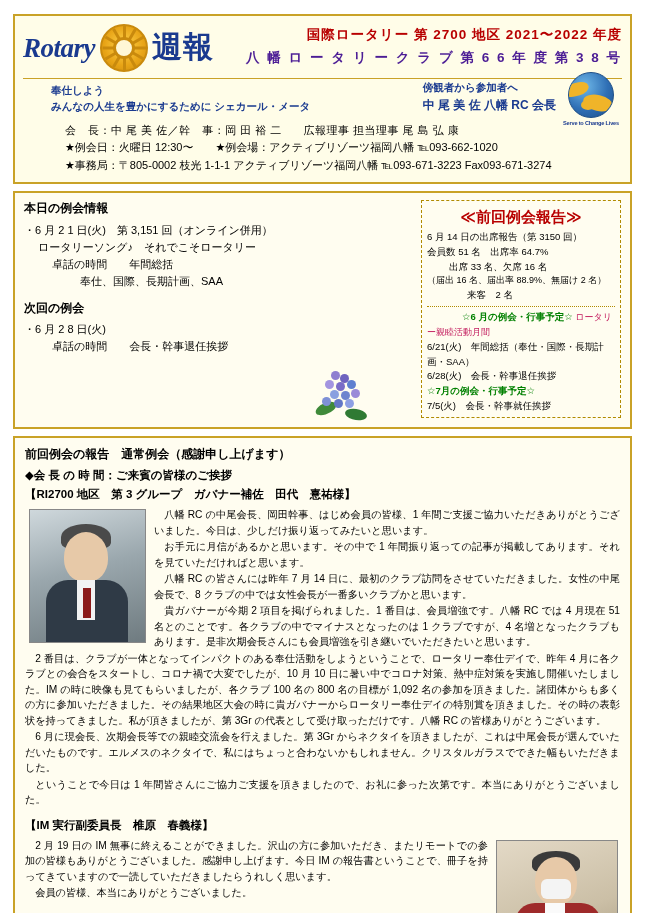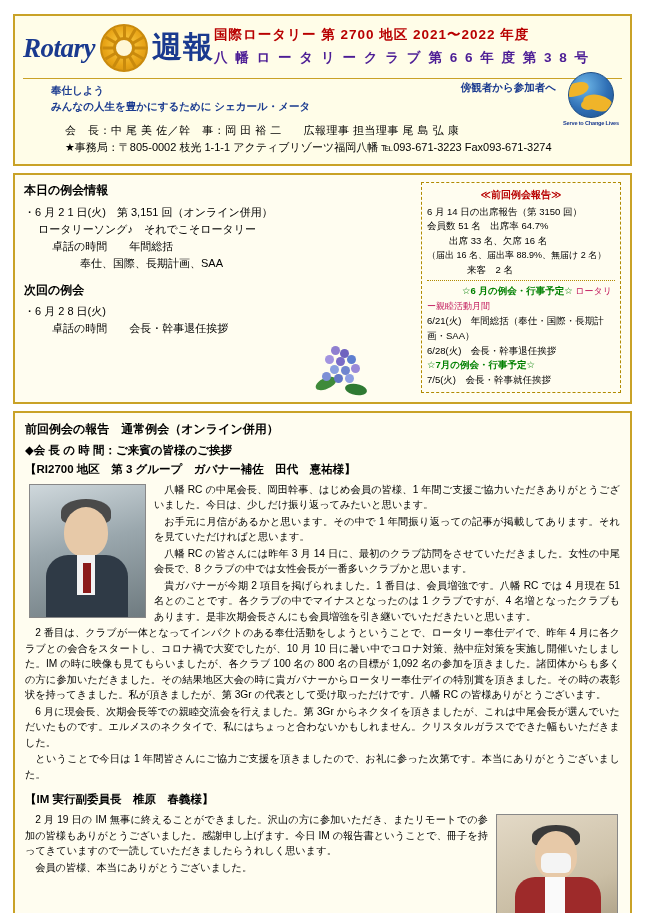--- a/index.html
+++ b/index.html
@@ -71,21 +71,21 @@
   .brand-shu{
     font-family:"DejaVu Sans","Liberation Sans",sans-serif;
     font-size:30px;
     font-weight:bold;
     color:#1a3a8f;
     letter-spacing:1px;
     padding-bottom:2px;
   }
   .hdr-titles{
     flex:1 1 auto;
-    text-align:left;
+    text-align:right;
     padding-top:4px;
   }
   .hdr-line1{
     font-size:13.5px;
     font-weight:bold;
     color:#b80000;
     letter-spacing:1px;
     white-space:nowrap;
   }
   .hdr-line2{
@@ -188,21 +188,21 @@
   .report{
     flex:0 0 200px;
     border:1px dashed #b08a00;
     background:#fffdf0;
     box-sizing:border-box;
     padding:4px 5px;
     font-size:9.5px;
     line-height:1.55;
   }
   .report .rtitle{
-    text-align:center;font-weight:bold;color:#b80000;font-size:10px;margin-bottom:2px;
+    text-align:center;font-weight:bold;color:#b80000;font-size:15px;margin-bottom:2px;
   }
   .report .sep{border-top:1px dotted #b08a00;margin:3px 0;}
   .report .shdr{color:#008000;font-weight:bold;margin-left:35px;}
   .report .shdr2{color:#008000;font-weight:bold;}
   .report .small{font-size:9px;}
   .report .pink{color:#c2185b;}
 
   
   .article{
     margin-top:7px;
@@ -300,34 +300,36 @@
 
     <hr class="hr-gold">
 
     <div class="motto">
       <span>奉仕しよう</span>
       <span class="l2">みんなの人生を豊かにするために  シェカール・メータ</span>
     </div>
 
     <div class="guest-block">
       <div>傍観者から参加者へ</div>
+      <div class="big">中 尾 美 佐 八幡 RC 会長</div>
     </div>
 
     <div class="logo-globe">
       <div class="globe">
           <span class="dot"></span>
         </div>
       <div class="logo-cap">Serve to Change Lives</div>
     </div>
 
     <div class="officers">
       <div class="row1">
         <span>会　長：中 尾 美 佐／幹　事：岡 田 裕 二</span>
         <span style="padding-left:18px">広報理事  担当理事  尾 島 弘 康</span>
       </div>
+      <div>★例会日：火曜日  12:30〜　　★例会場：アクティブリゾーツ福岡八幡 ℡093-662-1020</div>
       <div>★事務局：〒805-0002 枝光 1-1-1 アクティブリゾーツ福岡八幡 ℡093-671-3223 Fax093-671-3274</div>
     </div>
   </div>
 
   <div class="infobox">
     <div class="info-left">
       <div class="info-title">本日の例会情報</div>
       <div class="info-line">・6 月 2 1 日(火)　第 3,151 回（オンライン併用）</div>
       <div class="info-line indent1">ロータリーソング♪　それでこそロータリー</div>
       <div class="info-line indent2">卓話の時間　　年間総括</div>
@@ -367,35 +369,35 @@
         <span class="pink small">ロータリー親睦活動月間</span>
       </div>
       <div>6/21(火)　年間総括（奉仕・国際・長期計画・SAA）</div>
       <div>6/28(火)　会長・幹事退任挨拶</div>
       <div class="shdr2">☆7月の例会・行事予定☆</div>
       <div>7/5(火)　会長・幹事就任挨拶</div>
     </div>
   </div>
 
   <div class="article">
-    <div class="a-title">前回例会の報告　通常例会（オンライン併用）</div>
+    <div class="a-title">前回例会の報告　通常例会（感謝申し上げます）</div>
     <div class="a-sub">◆会 長 の 時 間：ご来賓の皆様のご挨拶</div>
     <div class="a-sub2">【RI2700 地区　第 3 グループ　ガバナー補佐　田代　憙祐様】</div>
 
     <div class="a-body clearfix">
       <div class="photo1">
         <span class="hair"></span>
           <span class="head"></span>
           <span class="body"></span>
         <span class="shirt"></span>
           <span class="tie"></span>
       </div>
       <p>八幡 RC の中尾会長、岡田幹事、はじめ会員の皆様、1 年間ご支援ご協力いただきありがとうございました。今日は、少しだけ振り返ってみたいと思います。</p>
       <p>お手元に月信があるかと思います。その中で 1 年間振り返っての記事が掲載してあります。それを見ていただければと思います。</p>
-      <p>八幡 RC の皆さんには昨年 3 月 14 日に、最初のクラブ訪問をさせていただきました。女性の中尾会長で、8 クラブの中では女性会長が一番多いクラブかと思います。</p>
+      <p>八幡 RC の皆さんには昨年 7 月 14 日に、最初のクラブ訪問をさせていただきました。女性の中尾会長で、8 クラブの中では女性会長が一番多いクラブかと思います。</p>
       <p>貴ガバナーが今期 2 項目を掲げられました。1 番目は、会員増強です。八幡 RC では 4 月現在 51 名とのことです。各クラブの中でマイナスとなったのは 1 クラブですが、4 名増となったクラブもあります。是非次期会長さんにも会員増強を引き継いでいただきたいと思います。</p>
       <p>2 番目は、クラブが一体となってインパクトのある奉仕活動をしようということで、ロータリー奉仕デイで、昨年 4 月に各クラブとの会合をスタートし、コロナ禍で大変でしたが、10 月 10 日に暑い中でコロナ対策、熱中症対策を実施し開催いたしました。IM の時に映像も見てもらいましたが、各クラブ 100 名の 800 名の目標が 1,092 名の参加を頂きました。諸団体からも多くの方に参加いただきました。その結果地区大会の時に貴ガバナーからロータリー奉仕デイの特別賞を頂きました。その時の表彰状を持ってきました。私が頂きましたが、第 3Gr の代表として受け取っただけです。八幡 RC の皆様ありがとうございます。</p>
       <p>6 月に現会長、次期会長等での親睦交流会を行えました。第 3Gr からネクタイを頂きましたが、これは中尾会長が選んでいただいたものです。エルメスのネクタイで、私にはちょっと合わないかもしれません。クリスタルガラスでできた幅もいただきました。</p>
       <p>ということで今日は 1 年間皆さんにご協力ご支援を頂きましたので、お礼に参った次第です。本当にありがとうございました。</p>
     </div>
 
     <div class="a-sub2" style="margin-top:9px">【IM 実行副委員長　椎原　春義様】</div>
 
     <div class="a-body clearfix">
       <div class="photo2">

